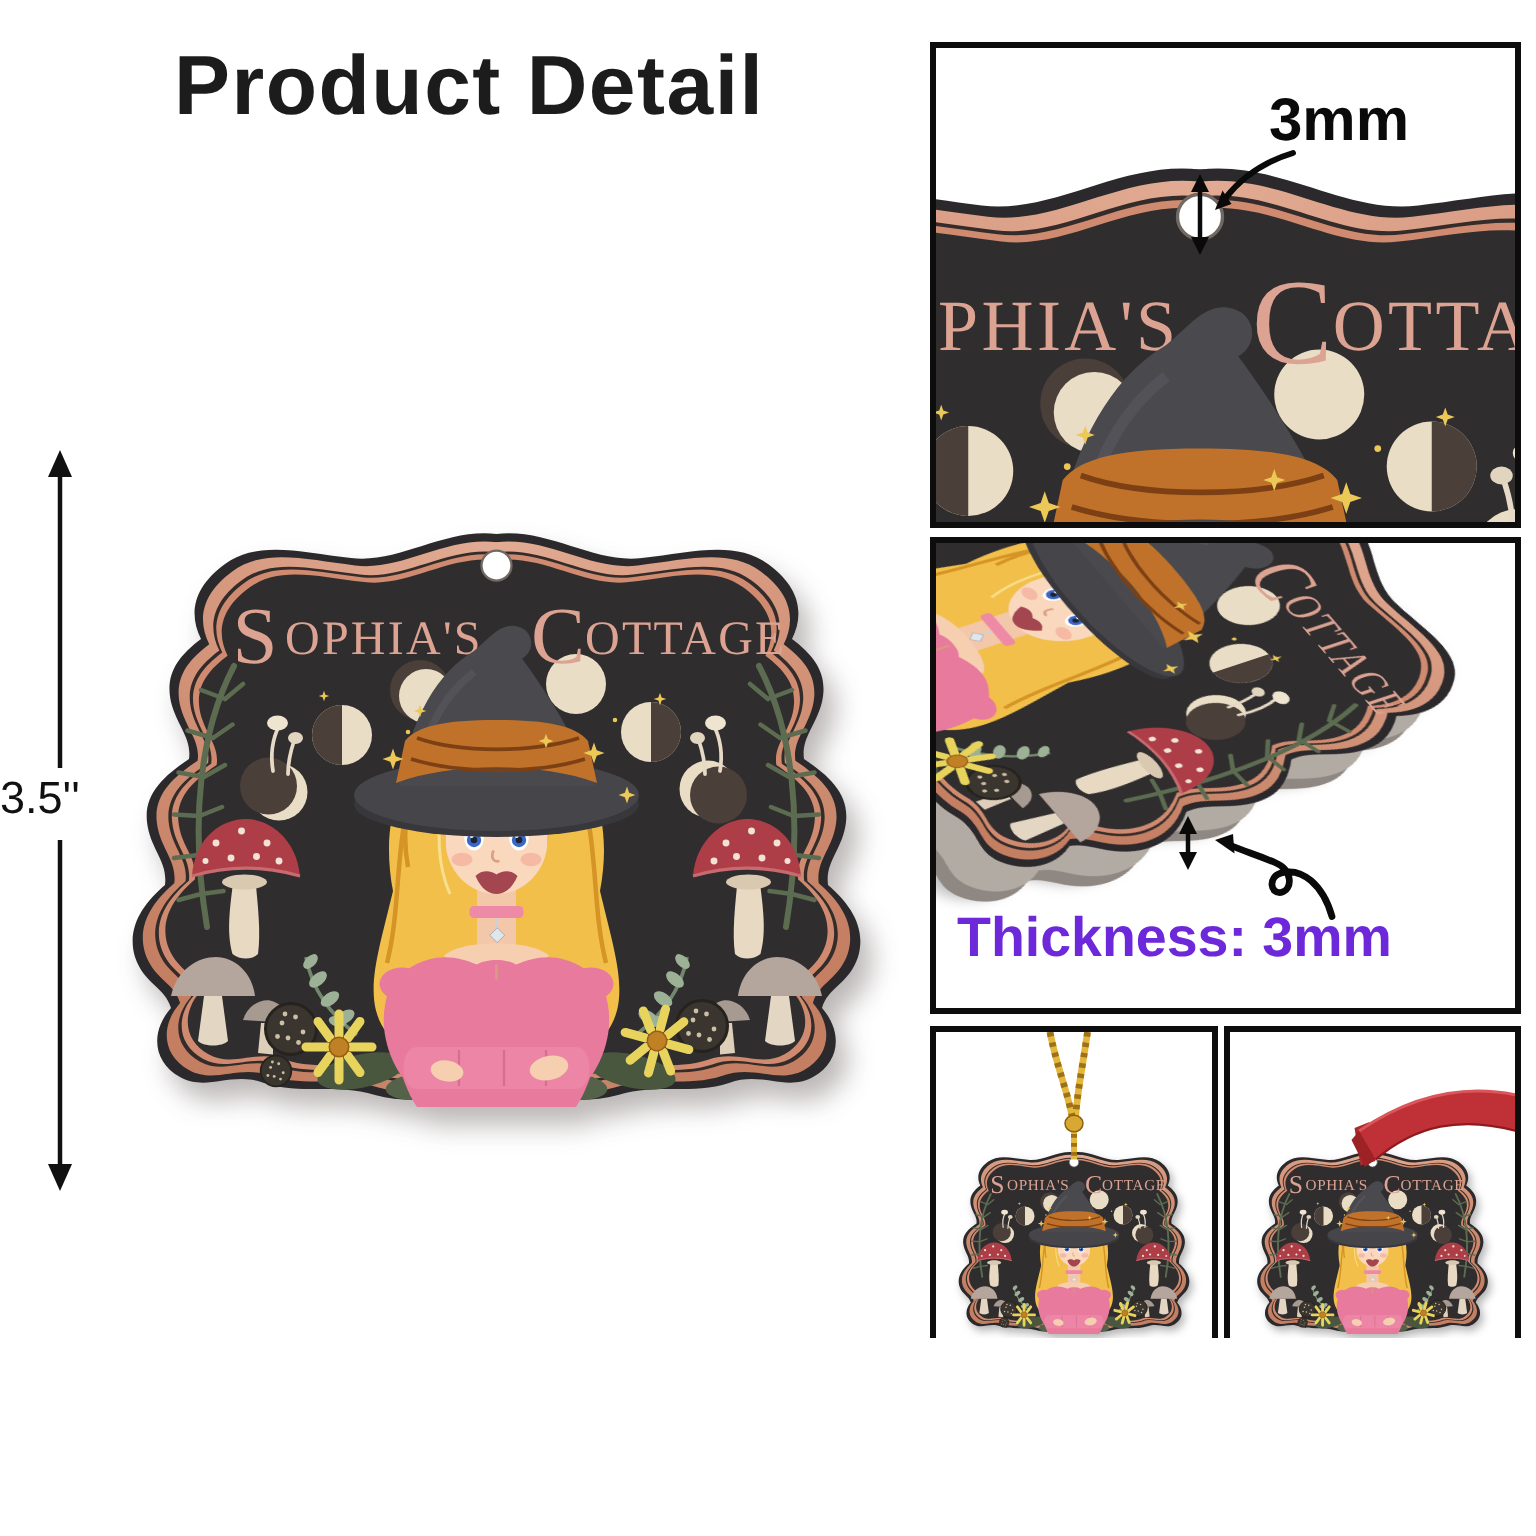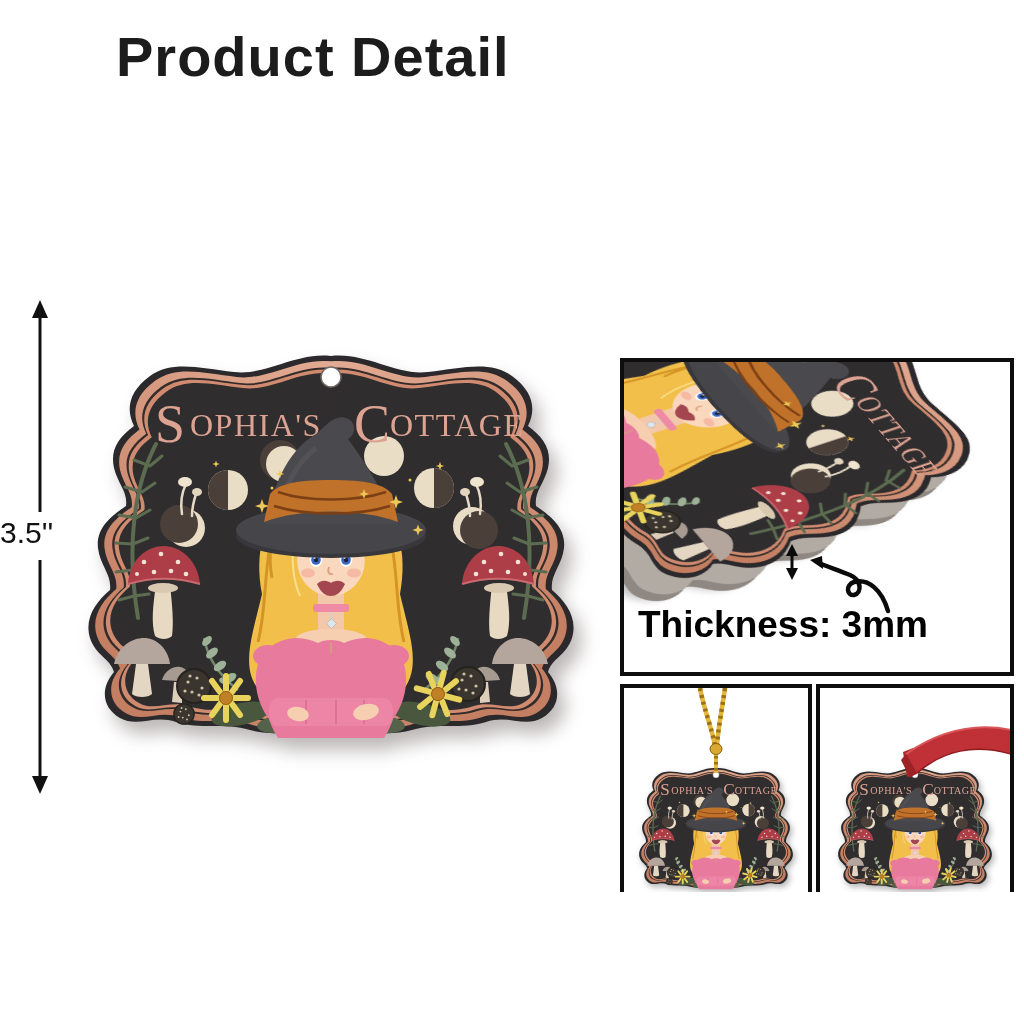--- a/index.html
+++ b/index.html
@@ -10,21 +10,21 @@
               color:#1c1c1c;letter-spacing:1px;}
   .measure-label{position:absolute;left:0px;top:516px;width:64px;font-size:30px;font-weight:normal;color:#111;}
   .main-orn{position:absolute;left:66px;top:346px;width:530px;height:410px;
             filter:drop-shadow(8px 12px 9px rgba(60,50,45,.35));}
   .panel{position:absolute;border:4px solid #0d0d0d;background:#fff;overflow:hidden;box-sizing:border-box;}
   .panel-1{left:620px;top:28px;width:394px;height:324px;}
   .panel-2{left:620px;top:358px;width:394px;height:318px;}
   .panel-3l{left:620px;top:684px;width:192px;height:306px;}
   .panel-3r{left:816px;top:684px;width:198px;height:306px;}
   .ann-3mm{position:absolute;left:222px;top:26px;font-size:40px;font-weight:bold;color:#0a0a0a;}
-  .ann-thick{position:absolute;left:14px;top:242px;font-size:37px;font-weight:bold;color:#000000;white-space:nowrap;}
+  .ann-thick{position:absolute;left:14px;top:242px;font-size:37px;font-weight:bold;color:#6d28d9;white-space:nowrap;}
   svg text{font-family:"Liberation Serif",serif;}
   .fill-svg{position:absolute;left:0;top:0;}
 </style>
 </head>
 <body>
 
 <div class="page">
 
   <svg width="0" height="0" style="position:absolute" aria-hidden="true">
     <defs>
@@ -239,20 +239,37 @@
       <line x1="22" y1="262" x2="22" y2="480"></line>
       <polygon points="22,496 14,478 30,478" stroke="none"></polygon>
     </g>
   </svg>
   <div class="measure-label">3.5''</div>
 
   <svg class="main-orn" viewBox="0 0 530 410">
     <use href="#ornamentFull"></use>
   </svg>
 
+  <section class="panel panel-1">
+    <svg class="fill-svg" width="386" height="316" viewBox="0 0 386 316">
+      <g transform="translate(-221.5,66) scale(1.5)">
+          <use href="#ornamentFull"></use>
+        </g>
+      <g stroke="#0a0a0a" fill="#0a0a0a">
+        <line x1="176" y1="92" x2="176" y2="130" stroke-width="3"></line>
+        <polygon points="176,84 170,96 182,96" stroke="none"></polygon>
+        <polygon points="176,138 170,126 182,126" stroke="none"></polygon>
+      </g>
+      <g>
+        <path d="M 238,70 C 218,76 204,86 193,100" fill="none" stroke="#0a0a0a" stroke-width="4" stroke-linecap="round"></path>
+        <polygon points="186,108 197,104 191,95" fill="#0a0a0a"></polygon>
+      </g>
+    </svg>
+    <div class="ann-3mm">3mm</div>
+  </section>
 
   <section class="panel panel-2">
     <svg class="fill-svg" width="386" height="310" viewBox="0 0 386 310">
       <g transform="translate(95,40) scale(1,0.62) rotate(62) scale(1.05) translate(-265,-204)" style="filter:drop-shadow(-6px 8px 6px rgba(0,0,0,0.25))">
         <use href="#badge" fill="#8f8882" transform="translate(19,40)"></use>
         <use href="#badge" fill="#b2aba4" transform="translate(13,29)"></use>
         <use href="#ornamentFull"></use>
       </g>
       <g stroke="#0a0a0a" fill="#0a0a0a">
         <line x1="168" y1="190" x2="168" y2="210" stroke-width="3"></line>

